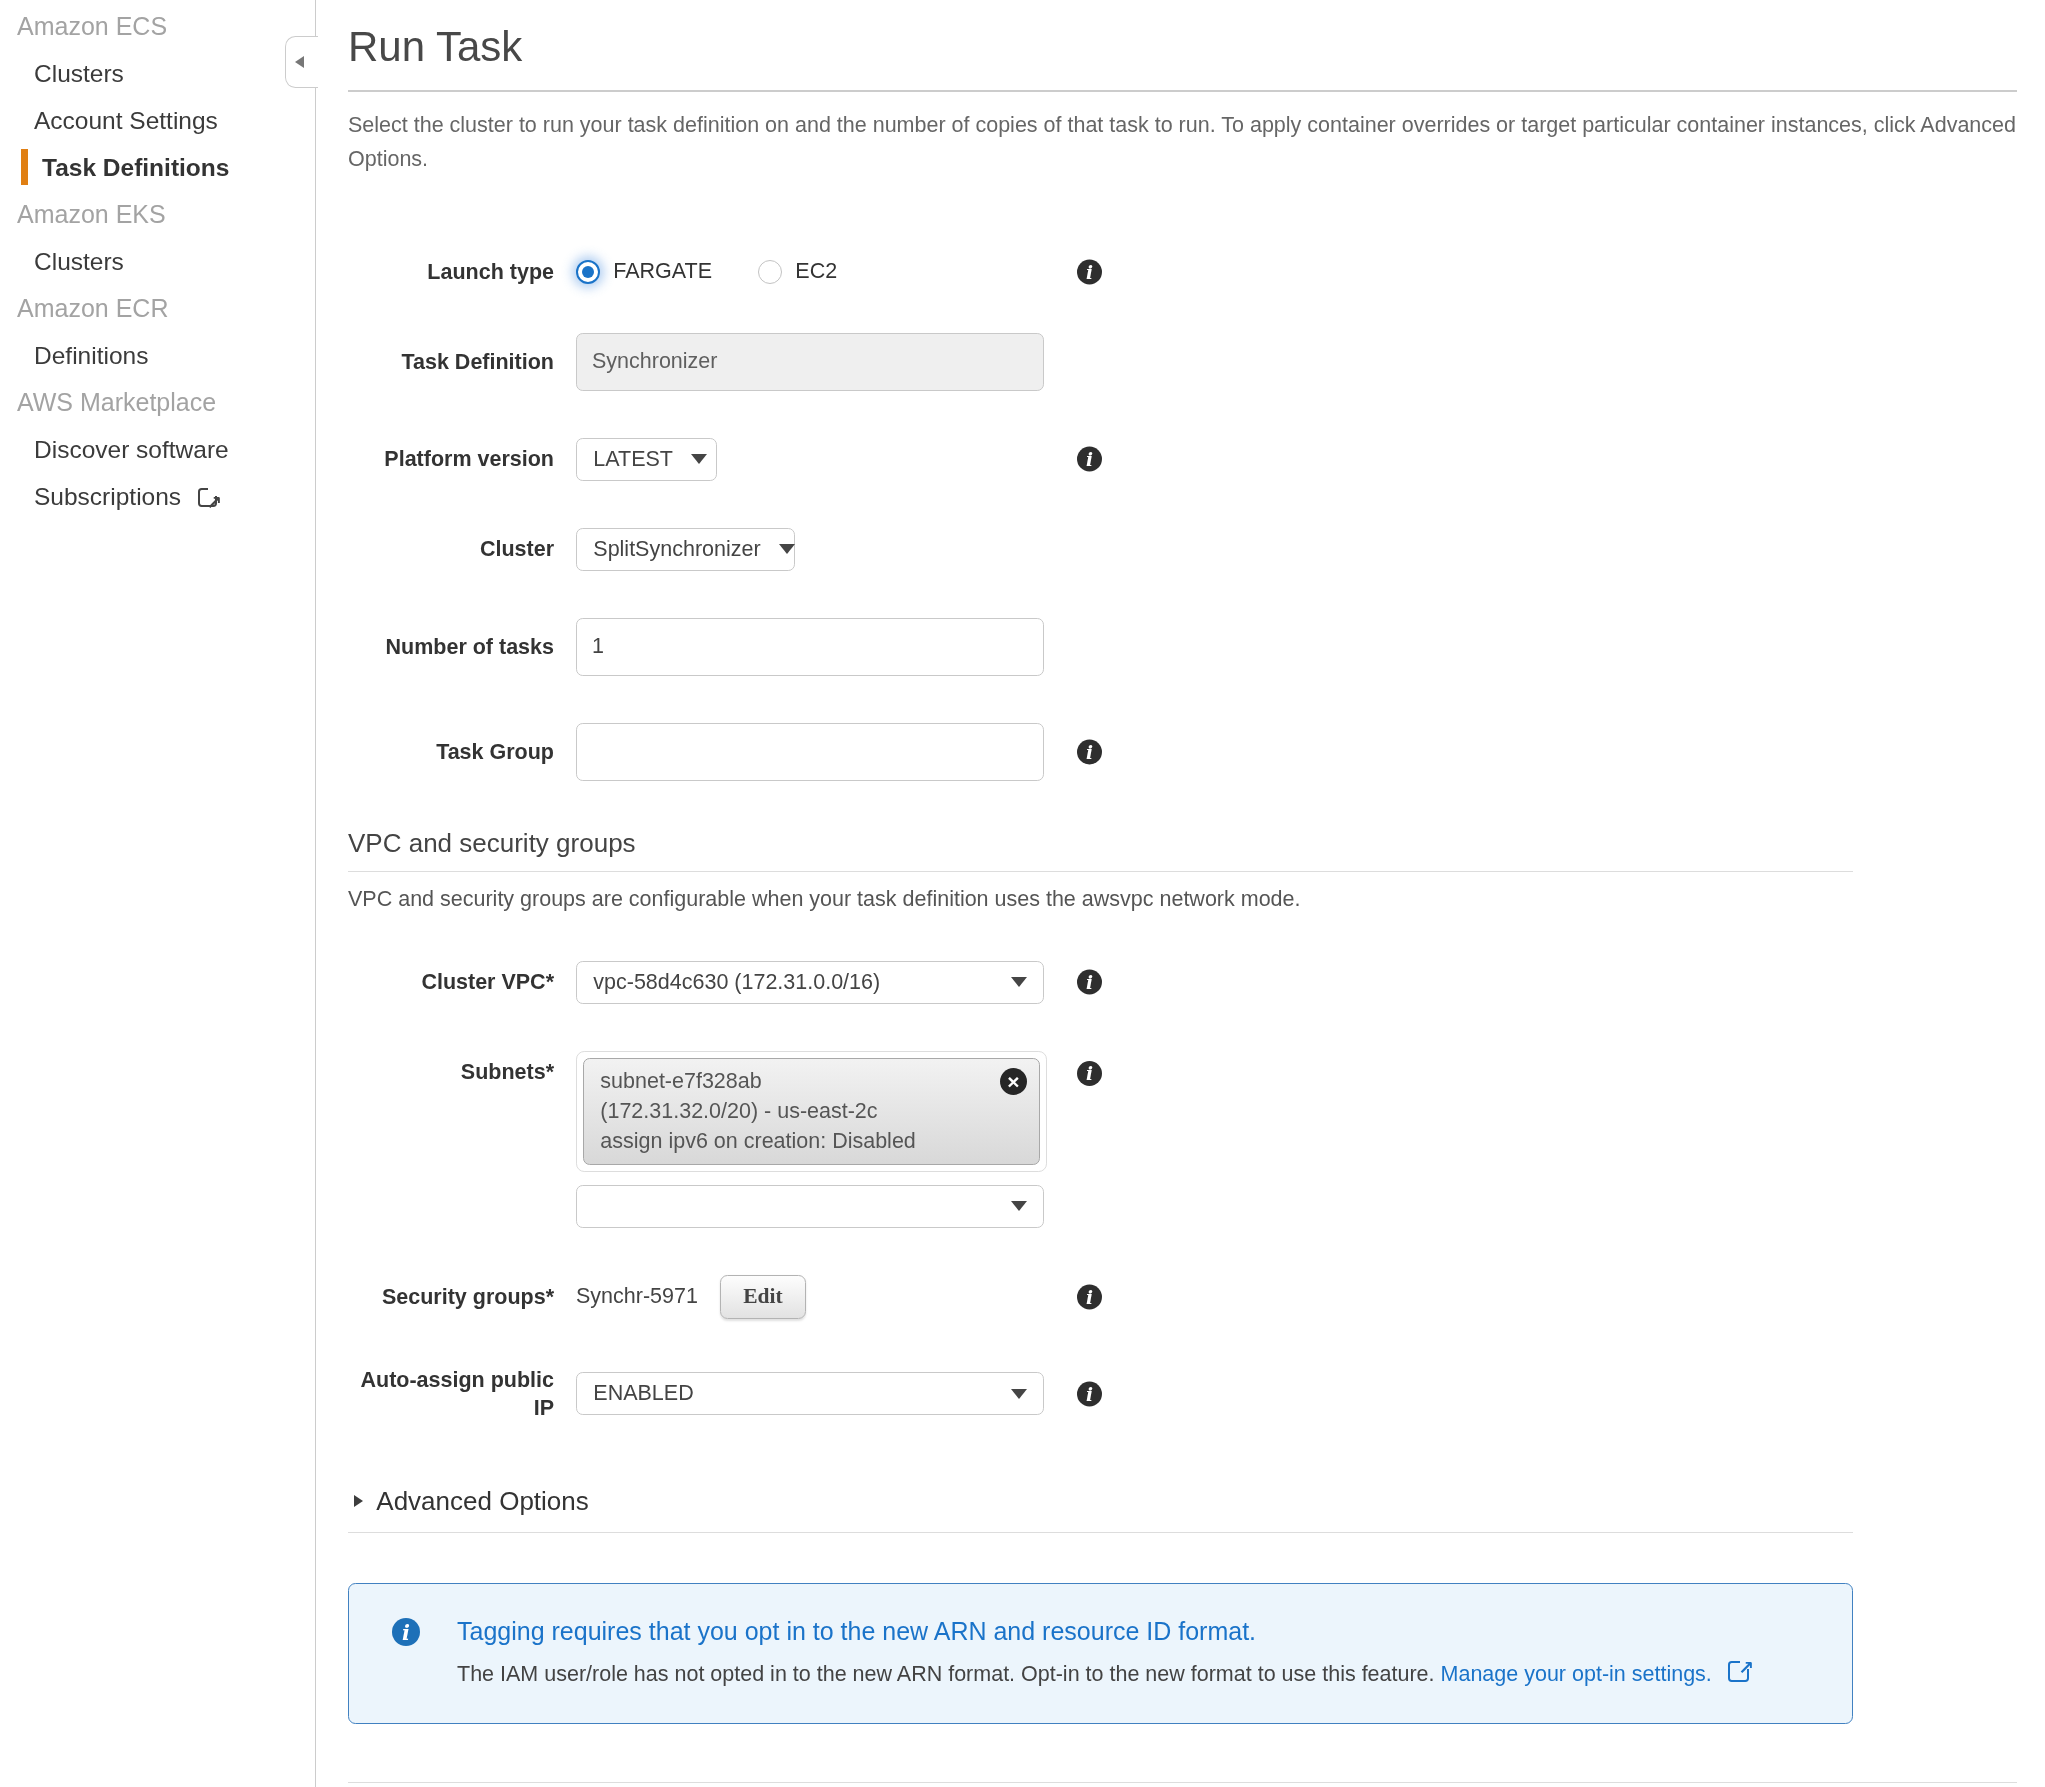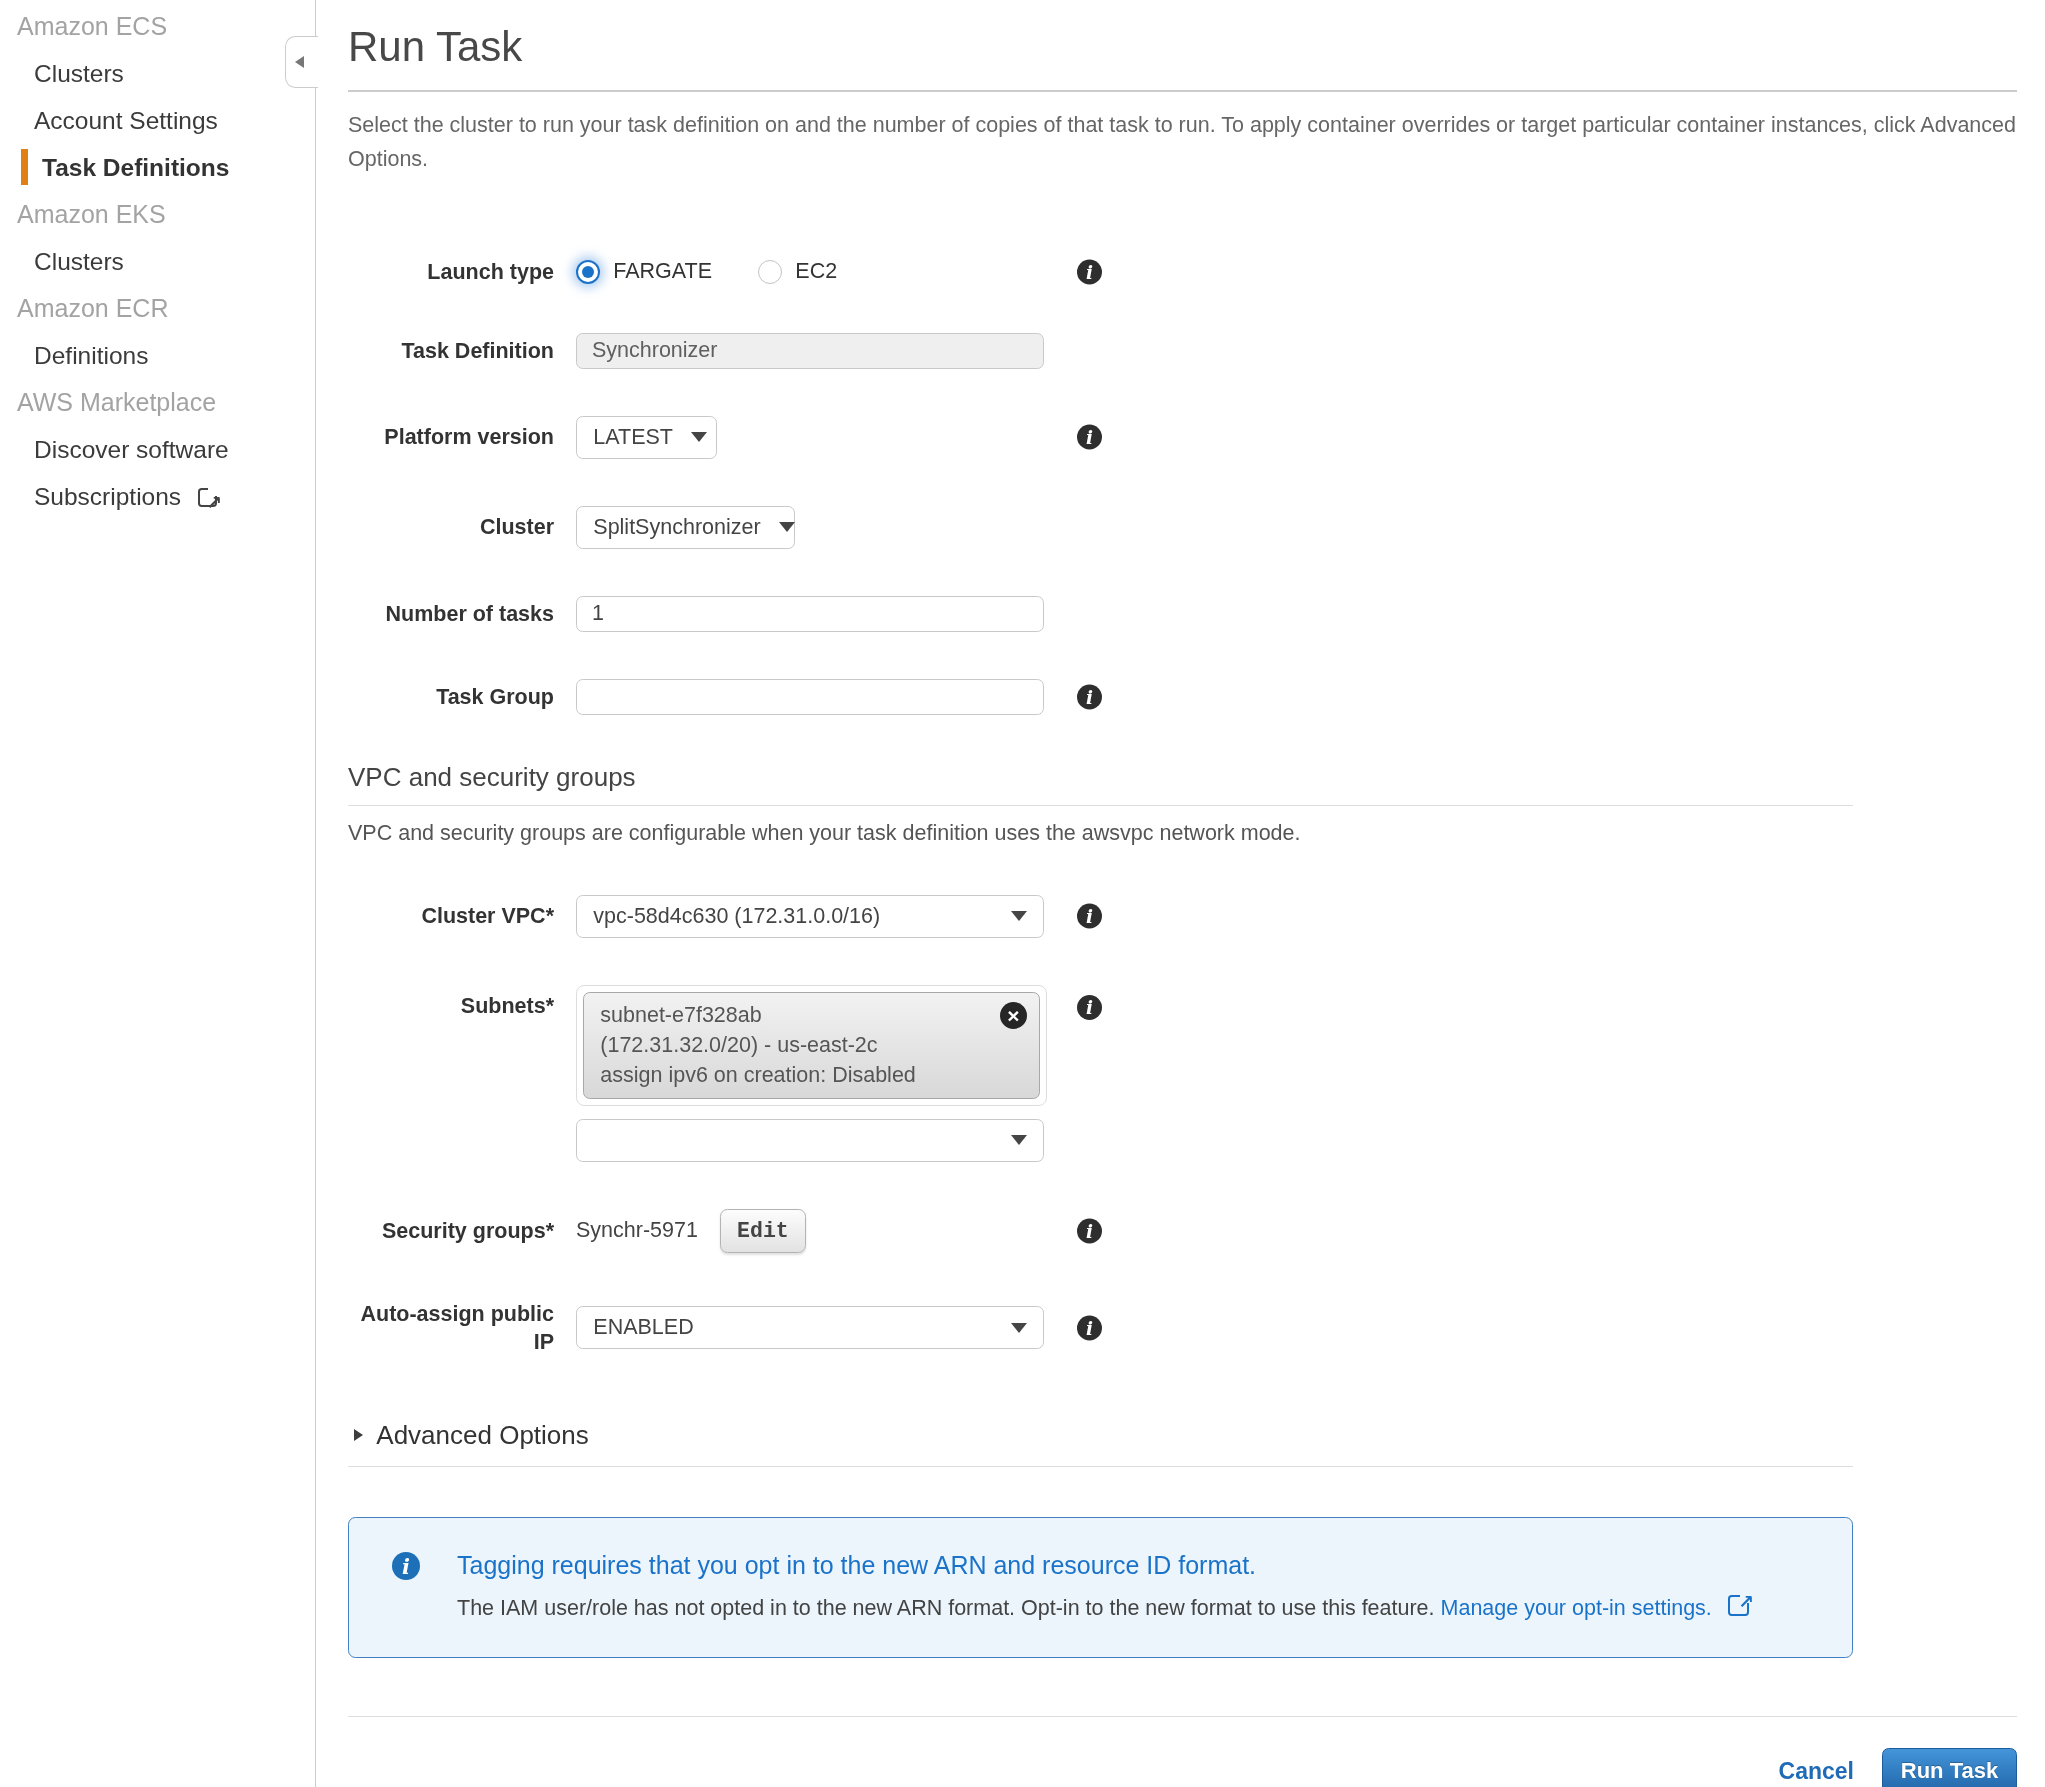--- a/index.html
+++ b/index.html
@@ -55,21 +55,21 @@
   .radio-group { display:flex; align-items:center;justify-content:flex-end; }
   .radio { width:24px; height:24px; border-radius:50%; background:#fff;
     border:1.5px solid #c3c3c3; display:flex; align-items:center; justify-content:center;
     cursor:pointer; flex-shrink:0; }
   .radio.selected { border:2.2px solid #1a73c8;
     box-shadow:0 0 10.4px 3.7px rgba(77,144,224,.45); }
   .radio-dot { width:12.6px; height:12.6px; border-radius:50%; background:#1a73c8; }
   .radio-label { font-size:21.5px; color:#333; margin:0 46px 0 13.3px; }
 
   
-  .tinput { width:468px; height:36px; border:1.5px solid #c9c9c9; border-radius:6.7px;
+  .tinput { width:468px; height:58px; border:1.5px solid #c9c9c9; border-radius:6.7px;
     background:#fff; font-size:21.5px; color:#444; padding:0 15px;
     font-family:"Liberation Sans", sans-serif; }
   .tinput.disabled { background:#efefef; color:#5f5f5f; }
   .dropdown { height:43px; border:1.5px solid #c9c9c9; border-radius:6.7px; background:#fff;
     display:flex; align-items:center; justify-content:space-between;
     font-size:21.5px; color:#444; padding:0 16.3px; cursor:pointer; }
   .dd-sm { width:141px; }
   .dd-md { width:219px; }
   .dd-lg { width:468px; }
   .caret { width:0; height:0; border-left:8.2px solid transparent;
@@ -89,21 +89,21 @@
   .chip-close { position:absolute; top:9px; right:12px; width:27px; height:27px;
     border-radius:50%; background:#262626; color:#fff; font-size:21px; font-weight:bold;
     display:flex; align-items:center; justify-content:center; cursor:pointer;
     line-height:1; }
   .subnet-dd { margin-top:13.3px; }
 
   
   .sg-value { font-size:21.5px; color:#444; margin-right:22px; }
   .btn-edit { width:86px; height:44px; border:1.5px solid #b3b3b3; border-radius:7.4px;
     background:linear-gradient(#fdfdfd,#e2e2e2); font-size:21.5px; font-weight:bold;
-    color:#444; font-family:Liberation Mono, monospace; cursor:pointer;
+    color:#444; font-family:Liberation Serif, serif; cursor:pointer;
     box-shadow:0 1.5px 2.2px rgba(0,0,0,.12); }
 
   
   .advanced { display:flex; align-items:center; margin-top:64px; cursor:pointer; }
   .tri-right { width:0; height:0; border-top:6.7px solid transparent;
     border-bottom:6.7px solid transparent; border-left:9.6px solid #3d3d3d;
     margin:0 13.3px 0 6px; }
   .advanced-label { font-size:26px; color:#333; }
   .adv-rule { height:1.5px; background:#ddd; margin-top:15px; width:1505px; }
 

